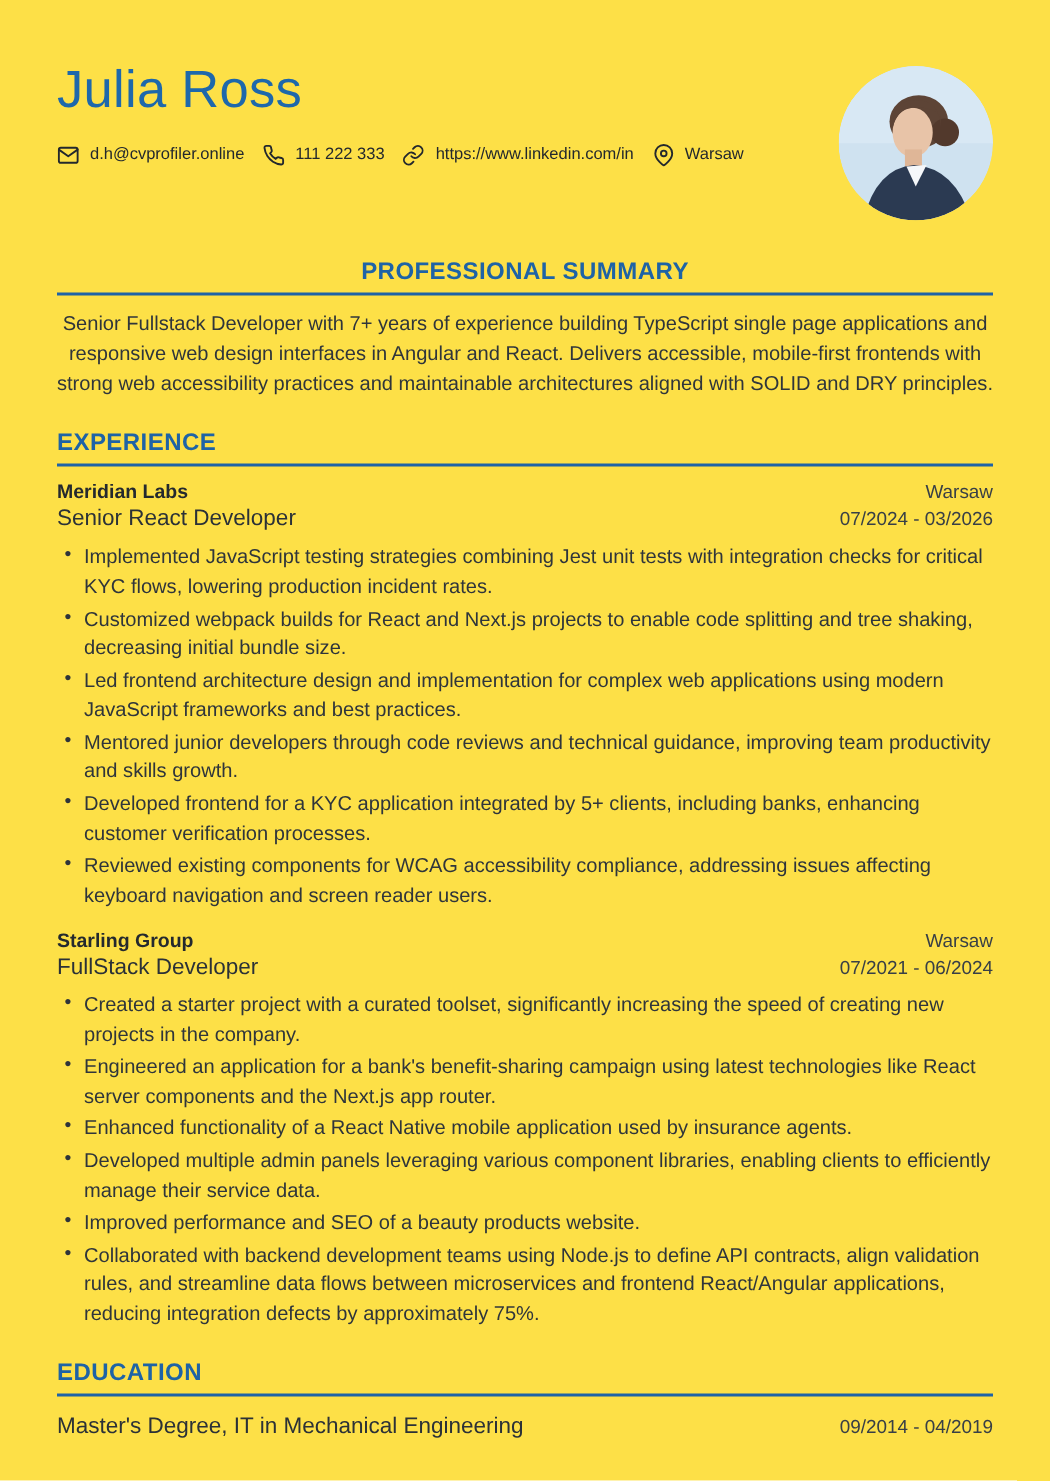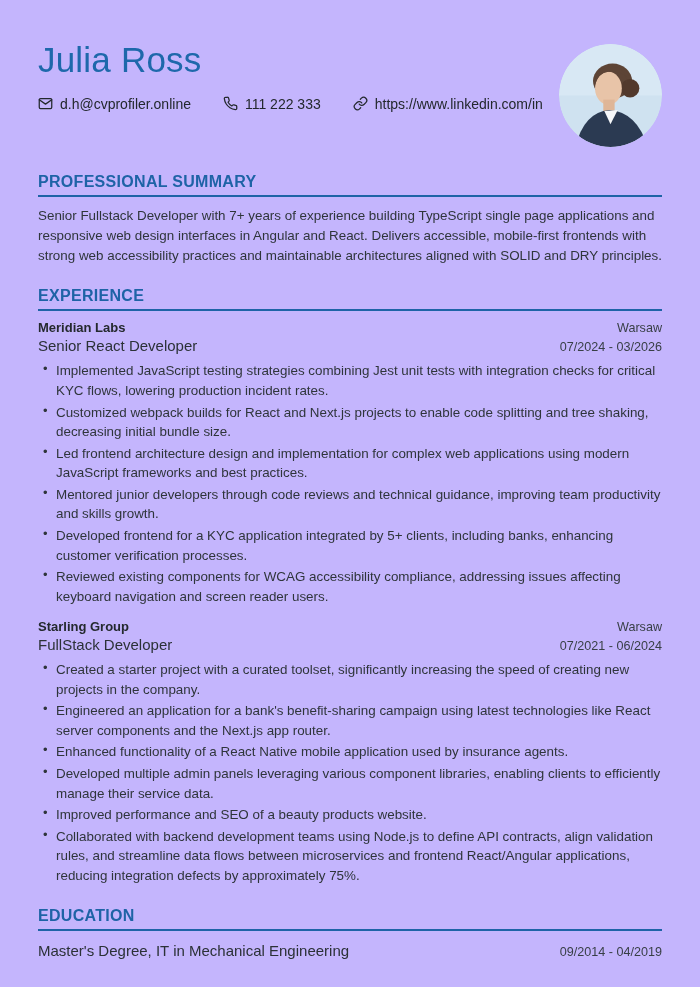--- a/index.html
+++ b/index.html
@@ -4,47 +4,47 @@
 <style>
   :root{
     --accent:#1e63a6;
     --name:#1e68ab;
     --title:#14528f;
     --text:#2f353b;
   }
   *{box-sizing:border-box;}
   html,body{margin:0;padding:0;background:#ffffff;}
   .page{
-    width:700px;height:987px;margin:0 auto;background:#c4b5fd;
+    width:700px;height:987px;margin:0 auto;background:#fde047;
     padding:42px 38px 30px;overflow:hidden;
     font-family:"Liberation Sans","DejaVu Sans",sans-serif;
     color:var(--text);
   }
   
   .header{display:flex;justify-content:space-between;align-items:flex-start;}
   .header-left{flex:1;min-width:0;}
   .name{
     margin:0;font-size:35px;font-weight:500;letter-spacing:.2px;
     color:var(--name);line-height:1.05;
   }
   .subtitle{margin-top:3px;font-size:17px;font-weight:700;color:var(--title);}
   .contacts{
-    margin-top:17px;display:flex;align-items:center;gap:32px;
-    font-size:14px;color:#23282d;white-space:nowrap;
+    margin-top:17px;display:flex;align-items:center;gap:12px;
+    font-size:11px;color:#23282d;white-space:nowrap;
   }
   .contact{display:inline-flex;align-items:center;gap:7px;color:#23282d;text-decoration:none;}
   .contact svg{width:15px;height:15px;stroke:#23282d;fill:none;stroke-width:2;stroke-linecap:round;stroke-linejoin:round;flex-shrink:0;}
   .avatar{
     width:103px;height:103px;border-radius:50%;overflow:hidden;flex-shrink:0;
     margin-left:18px;margin-top:2px;
   }
   .avatar svg{display:block;width:100%;height:100%;}
   
   .section{margin-top:22px;}
-  .section.first{margin-top:26px;}
+  .section.first{margin-top:26px;text-align:center;}
   .section-heading{
     margin:0 0 9px;font-size:16px;font-weight:700;letter-spacing:.3px;
     color:var(--accent);border-bottom:2px solid var(--accent);padding-bottom:4px;
   }
   .summary-text{margin:0;font-size:13.4px;line-height:1.48;}
   
   .job{margin-bottom:13px;}
   .row{display:flex;justify-content:space-between;align-items:baseline;gap:8px;}
   .org{font-weight:700;font-size:13px;color:#24292e;}
   .meta{font-size:12.6px;color:#383f46;white-space:nowrap;}

